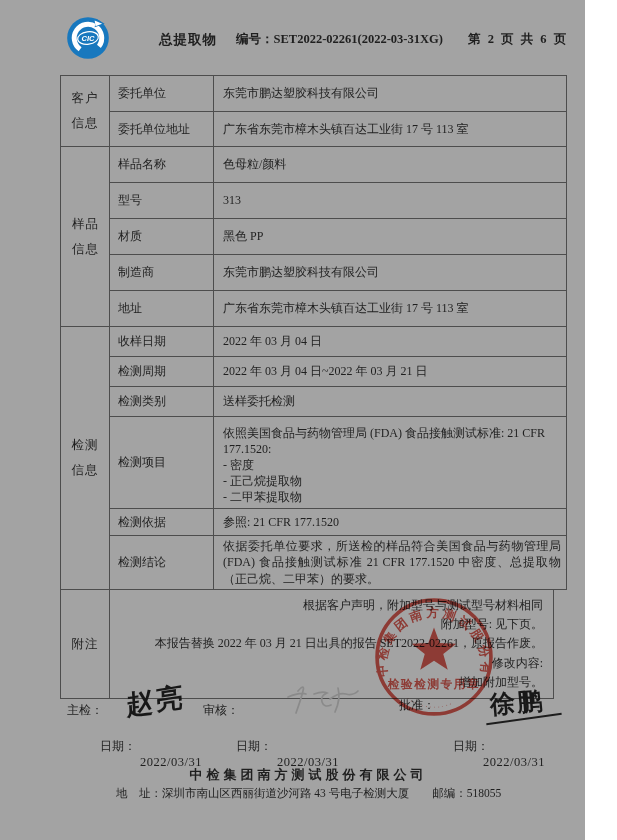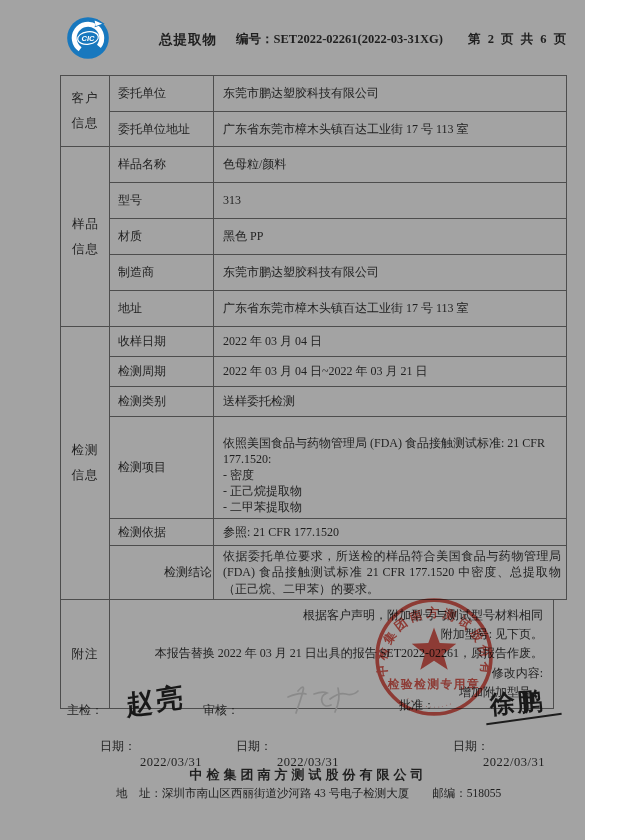--- a/index.html
+++ b/index.html
@@ -19,21 +19,21 @@
   .h-page{position:absolute;left:468px;top:31px;font-size:12.5px;font-weight:bold;letter-spacing:2px;white-space:nowrap;}
   
   .tables{position:absolute;left:60px;top:75px;width:495px;}
   table.sec{border-collapse:collapse;table-layout:fixed;width:494px;margin-top:-1px;}
   table.sec:first-child{margin-top:0;}
   table.sec td{border:1px solid #4d4d4d;font-size:12px;vertical-align:middle;overflow:hidden;}
   td.c1{width:46px;text-align:center;}
   td.c2{width:94px;padding-left:8px;}
   td.c3{width:338px;padding-left:9px;padding-right:5px;}
   .sec-title{width:28px;margin:0 auto;word-break:break-all;line-height:25px;font-size:12.5px;letter-spacing:1px;}
-  .pre{white-space:pre-line;line-height:16px;padding-top:18px;padding-bottom:3px;}
+  .pre{white-space:pre-line;line-height:16px;padding-top:8px;padding-bottom:3px;}
   .small{font-size:11px;}
   .concl{font-size:11.5px;line-height:16.5px;text-align:justify;}
   td.notes{padding:6px 10px 6px 12px;white-space:pre-line;line-height:19.2px;vertical-align:top;text-align:right;}
   
   .sig-area{position:absolute;left:0;top:641px;width:617px;height:125px;}
   .sig-label{position:absolute;font-size:12px;white-space:nowrap;}
   .sig-name{position:absolute;font-weight:bold;color:#181818;white-space:nowrap;}
   .sig1{left:126px;top:42px;font-size:27px;transform:rotate(-9deg) skewX(-6deg);letter-spacing:3px;}
   .sig3{left:490px;top:45px;font-size:25px;transform:rotate(-5deg);letter-spacing:2px;}
   .sig3-line{position:absolute;left:486px;top:77px;width:76px;height:2px;background:#1d1d1d;transform:rotate(-8deg);}
@@ -135,21 +135,21 @@
 177.1520:
 - 密度
 - 正己烷提取物
 - 二甲苯提取物</td>
       </tr>
       <tr>
         <td class="c2" style="height:24px;">检测依据</td>
         <td class="c3">参照: 21 CFR 177.1520</td>
       </tr>
       <tr>
-        <td class="c2" style="height:51px;text-align:right;">检测结论</td>
+        <td class="c2" style="height:51px;">检测结论</td>
         <td class="c3 concl">依据委托单位要求，所送检的样品符合美国食品与药物管理局 (FDA) 食品接触测试标准 21 CFR 177.1520 中密度、总提取物（正己烷、二甲苯）的要求。</td>
       </tr>
     </tbody>
       </table>
 
     <table class="sec">
       <tbody>
           <tr>
         <td class="c1" style="height:95px;">
           <div class="sec-title">附注</div>

